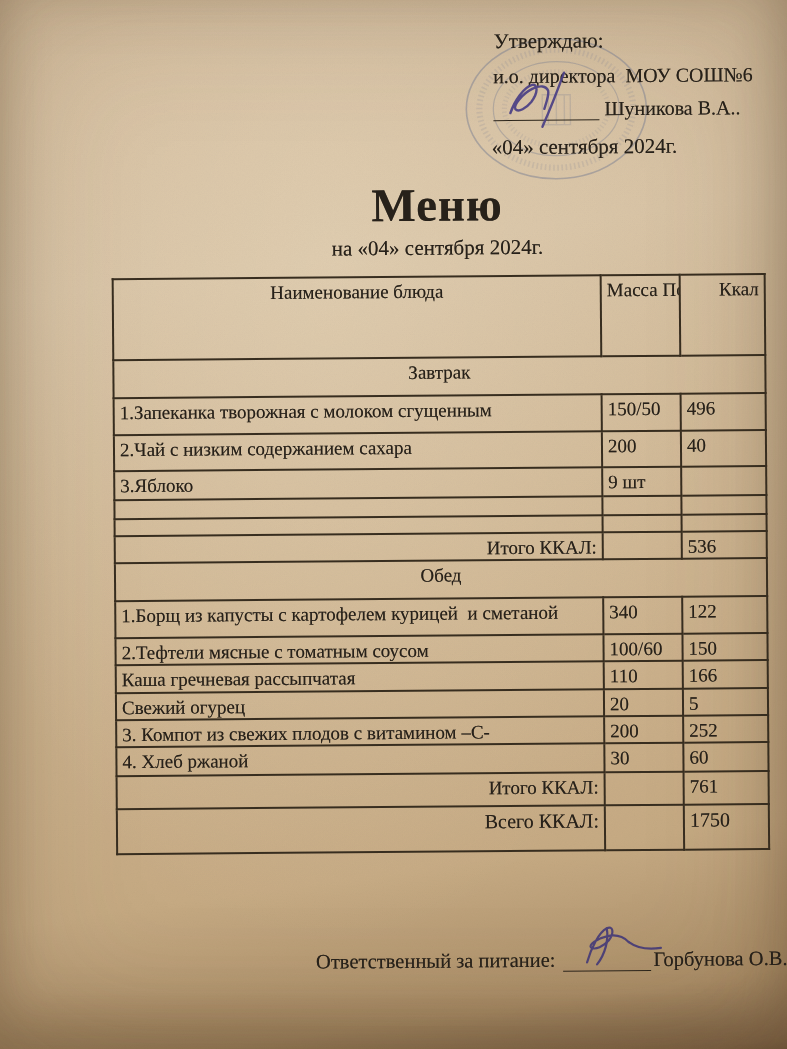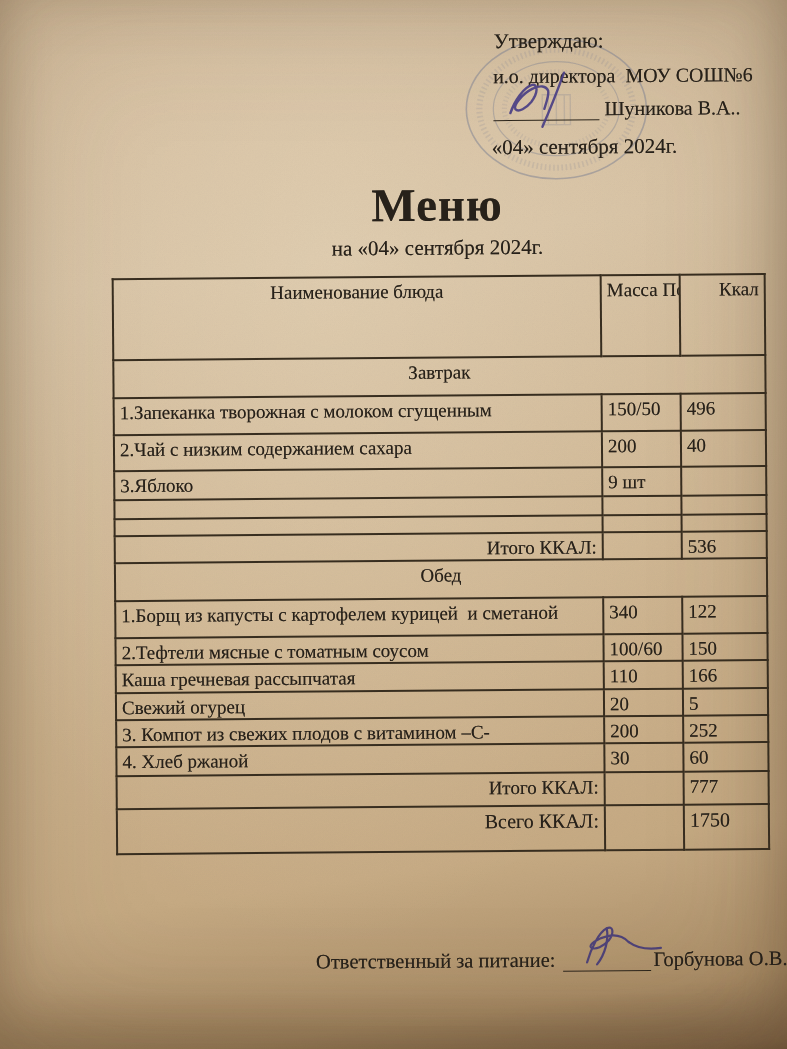--- a/index.html
+++ b/index.html
@@ -170,21 +170,21 @@
             <td class="kcal-cell soft">252</td>
           </tr>
           <tr style="height: 29px;">
             <td class="name-cell soft">4. Хлеб ржаной</td>
             <td class="mass-cell soft">30</td>
             <td class="kcal-cell soft">60</td>
           </tr>
           <tr class="total-row" style="height: 33px;">
             <td class="total-label soft">Итого ККАЛ:</td>
             <td class="mass-cell soft"></td>
-            <td class="kcal-cell soft">777</td>
+            <td class="kcal-cell soft">761</td>
           </tr>
           <tr class="total-row grand-row" style="height: 45px;">
             <td class="total-label soft">Всего ККАЛ:</td>
             <td class="mass-cell soft"></td>
             <td class="kcal-cell soft">1750</td>
           </tr>
         </tbody>
     </table>
 
     <div class="footer">

